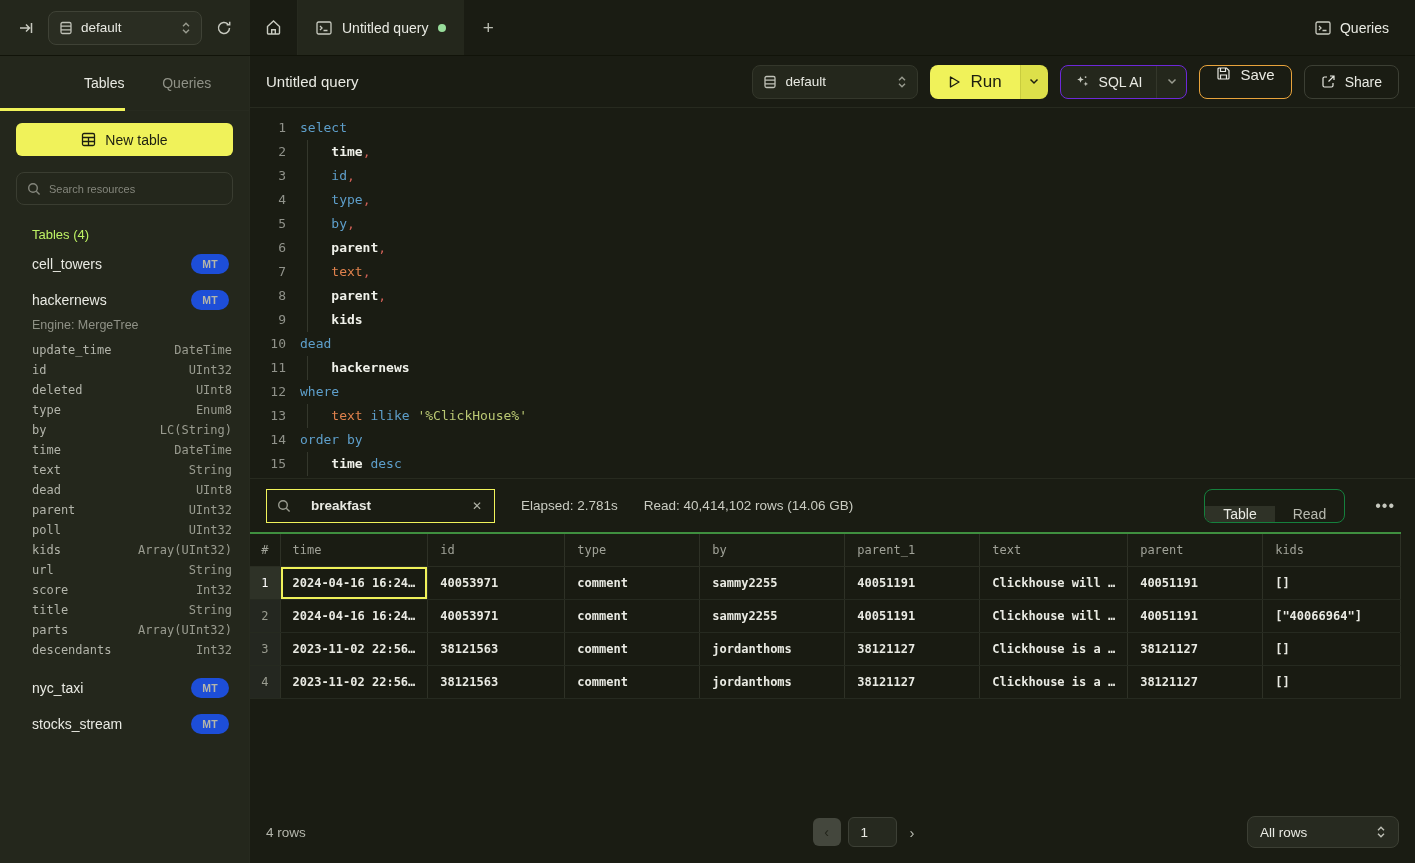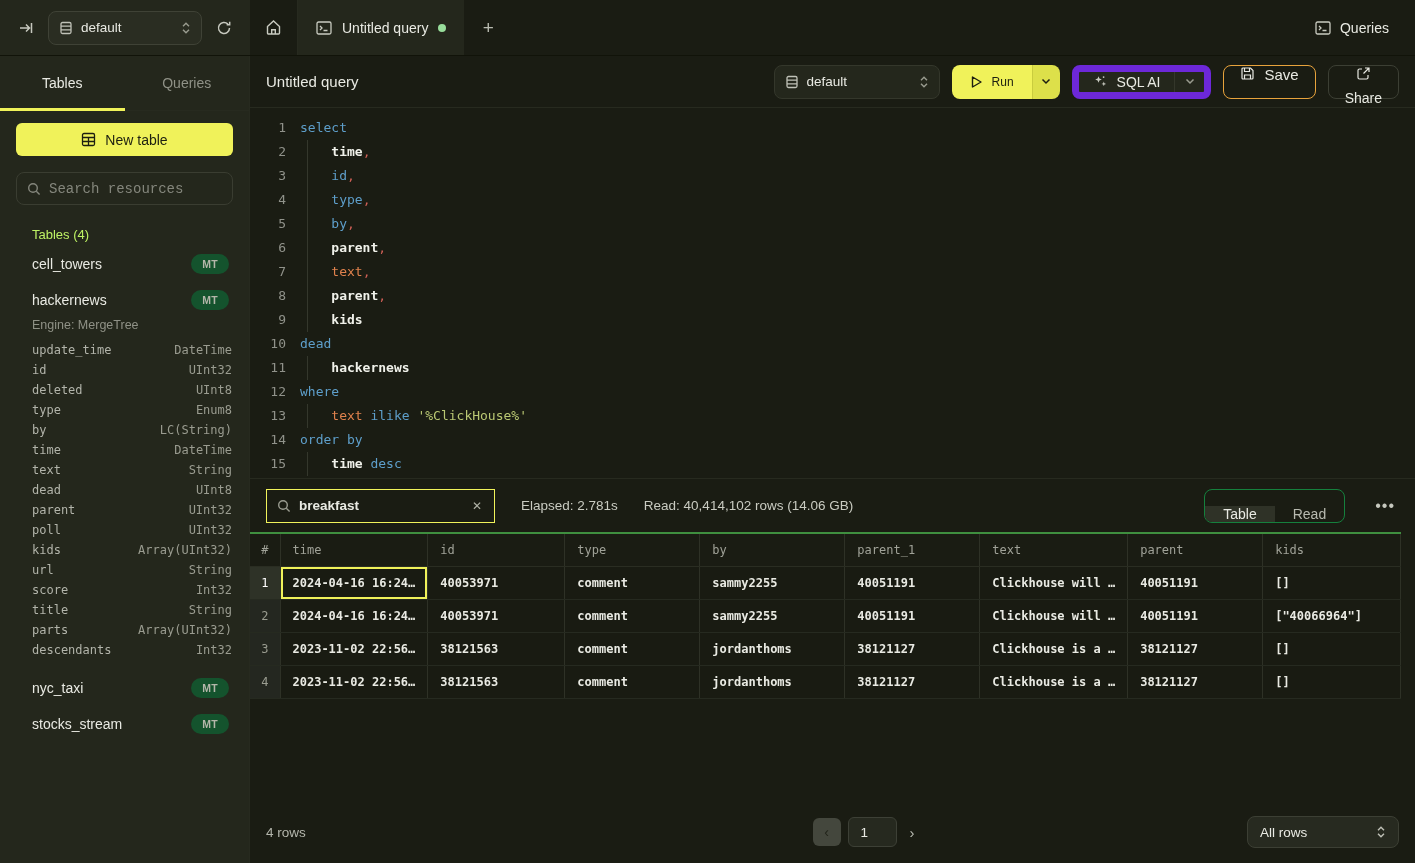--- a/index.html
+++ b/index.html
@@ -51,91 +51,91 @@
   .queries-btn{display:flex;align-items:center;gap:9px;background:none;border:none;
     color:var(--text);font-size:14px;padding:0 26px;cursor:pointer;}
   
   .content{display:flex;flex:1;min-height:0;}
   
   .sidebar{width:250px;flex:0 0 250px;background:var(--bg-panel);
     border-right:1px solid var(--border-subtle);display:flex;flex-direction:column;}
   .side-tabs{display:flex;height:55px;flex:0 0 55px;border-bottom:1px solid var(--border-subtle);}
   .side-tab{flex:1;background:none;border:none;color:var(--text-dimmer);font-size:14px;
     cursor:pointer;position:relative;}
-  .side-tab.active{color:var(--text);}
+  .side-tab.active{color:var(--text);text-align:right;}
   .side-tab.active::after{content:'';position:absolute;left:0;right:0;bottom:-1px;height:3px;
     background:var(--yellow);}
   .side-body{flex:1;overflow:hidden;padding:12px 16px;}
   .new-table-btn{width:100%;height:33px;background:var(--yellow);color:#1d1f10;
     border:none;border-radius:6px;font-size:14px;display:flex;align-items:center;
     justify-content:center;gap:9px;cursor:pointer;font-family:"Liberation Sans",sans-serif;}
   .side-search{margin-top:16px;height:33px;display:flex;align-items:center;gap:8px;
     border:1px solid #3a3d31;border-radius:8px;padding:0 10px;background:var(--bg-panel);}
   .side-search input{flex:1;background:none;border:none;outline:none;color:var(--text);
-    font-size:14px;font-family:Liberation Mono, monospace;}
+    font-size:11px;font-family:Liberation Sans, sans-serif;}
   .side-search input::placeholder{color:#84867c;}
   .side-section{margin:22px 0 4px 16px;color:#bef264;font-size:13px;}
   .tbl-item{display:flex;align-items:center;justify-content:space-between;
     padding:8px 4px 8px 16px;cursor:pointer;}
   .tbl-name{color:var(--text);font-size:14px;font-weight:500;}
-  .mt-badge{background:#14532d;color:#b4b6aa;font-size:10.5px;font-weight:bold;
+  .mt-badge{background:#1d4ed8;color:#b4b6aa;font-size:10.5px;font-weight:bold;
     padding:4px 11px;border-radius:11px;letter-spacing:.3px;}
   .tbl-engine{color:var(--text-dimmer);font-size:12.5px;padding:0 0 8px 16px;}
   .col-row{display:flex;justify-content:space-between;align-items:center;height:20px;
     padding:0 1px 0 16px;}
   .col-name{color:#b2b4aa;font-size:12px;}
   .col-type{color:#9a9c90;font-size:12px;}
   .cols-wrap{margin-bottom:10px;}
   
   .main{flex:1;display:flex;flex-direction:column;background:var(--bg-main);min-width:0;}
   .main-header{height:52px;flex:0 0 52px;display:flex;align-items:center;
     padding:0 16px;border-bottom:1px solid var(--border-subtle);}
   .main-title{font-size:15px;color:var(--text);flex:1;}
   .hdr-controls{display:flex;align-items:center;gap:12px;}
   .hdr-db{display:flex;align-items:center;gap:8px;background:var(--bg-panel);
     border:1px solid #34372b;border-radius:8px;height:34px;padding:0 10px;width:166px;
     color:var(--text);cursor:pointer;font-size:13.5px;}
   .hdr-db .lbl{flex:1;text-align:left;}
   .run-split{display:flex;height:34px;border-radius:8px;overflow:hidden;cursor:pointer;}
   .run-main{display:flex;align-items:center;gap:9px;background:var(--yellow);
-    color:#1d1f10;border:none;padding:0 18px;font-size:12px;cursor:pointer;
+    color:#1d1f10;border:none;padding:0 18px;font-size:17px;cursor:pointer;
     font-family:"Liberation Sans",sans-serif;}
   .run-arrow{width:28px;background:var(--yellow-dark);border:none;
     border-left:1px solid #c9cc3e;color:#1d1f10;cursor:pointer;display:flex;
     align-items:center;justify-content:center;}
   .sqlai-split{display:flex;height:34px;border-radius:8px;overflow:hidden;
-    background:var(--bg-panel);border:7px solid #6d28d9;cursor:pointer;}
+    background:var(--bg-panel);border:1px solid #6d28d9;cursor:pointer;}
   .sqlai-main{display:flex;align-items:center;gap:9px;background:none;border:none;
     color:var(--text);padding:0 14px;font-size:14px;cursor:pointer;}
   .sqlai-arrow{width:30px;border:none;border-left:1px solid #34372b;background:none;
     color:#9a9c90;display:flex;align-items:center;justify-content:center;cursor:pointer;}
   .save-btn{display:flex;align-items:flex-start;gap:9px;height:34px;background:none;
     border:1.5px solid var(--amber);border-radius:8px;color:var(--text);
     padding:0 16px;font-size:15px;cursor:pointer;font-family:"Liberation Sans",sans-serif;}
   .share-btn{display:flex;align-items:center;gap:9px;height:34px;background:none;
     border:1px solid #3c3f34;border-radius:8px;color:var(--text);
-    padding:0 16px;font-size:14px;cursor:pointer;font-family:"Liberation Sans",sans-serif;flex-direction:column;}
+    padding:0 16px;font-size:14px;cursor:pointer;font-family:"Liberation Sans",sans-serif;}
   
   .editor{height:370px;flex:0 0 370px;padding-top:8px;overflow:hidden;}
   .code-line{display:flex;height:24px;line-height:24px;
     font-family:"DejaVu Sans Mono",monospace;font-size:13px;}
   .gutter{width:36px;flex:0 0 36px;text-align:right;color:#90928a;}
   .code-text{position:relative;margin-left:14px;white-space:pre;}
   .code-line.ind .code-text::before{content:'';position:absolute;left:7px;top:0;bottom:0;
     width:1px;background:#34372c;}
   .tk-kw{color:var(--code-kw);}
   .tk-id{color:var(--code-id);font-weight:bold;}
   .tk-or{color:var(--code-or);}
   .tk-str{color:var(--code-str);}
   .tk-pu{color:var(--code-pu);}
   .tk-pl{color:var(--text);}
   
   .results-toolbar{height:54px;flex:0 0 54px;border-top:1px solid var(--border-subtle);
     display:flex;align-items:center;padding:0 16px;gap:26px;}
-  .result-search{display:flex;align-items:center;gap:8px;width:229px;height:33px;
+  .result-search{display:flex;align-items:center;gap:20px;width:229px;height:33px;
     border:1.5px solid var(--yellow);border-radius:0;padding:16px 10px;background:var(--bg-main);}
   .result-search input{flex:1;min-width:0;background:none;border:none;outline:none;
     color:var(--text);font-size:13.5px;font-weight:bold;font-family:"Liberation Sans",sans-serif;}
   .clear-x{background:none;border:none;color:#b0b2a6;font-size:12px;cursor:pointer;padding:0 2px;}
   .stat{color:#c9cbc1;font-size:13.5px;white-space:nowrap;}
   .rt-spacer{flex:1;}
   .view-toggle{display:flex;border:1px solid #15803d;border-radius:8px;overflow:hidden;height:34px;align-items:flex-end;}
   .seg{background:none;border:none;color:#b8bab0;font-size:14px;padding:0 18px;cursor:pointer;
     font-family:"Liberation Sans",sans-serif;}
   .seg.active{background:#2f3227;color:var(--text);}

